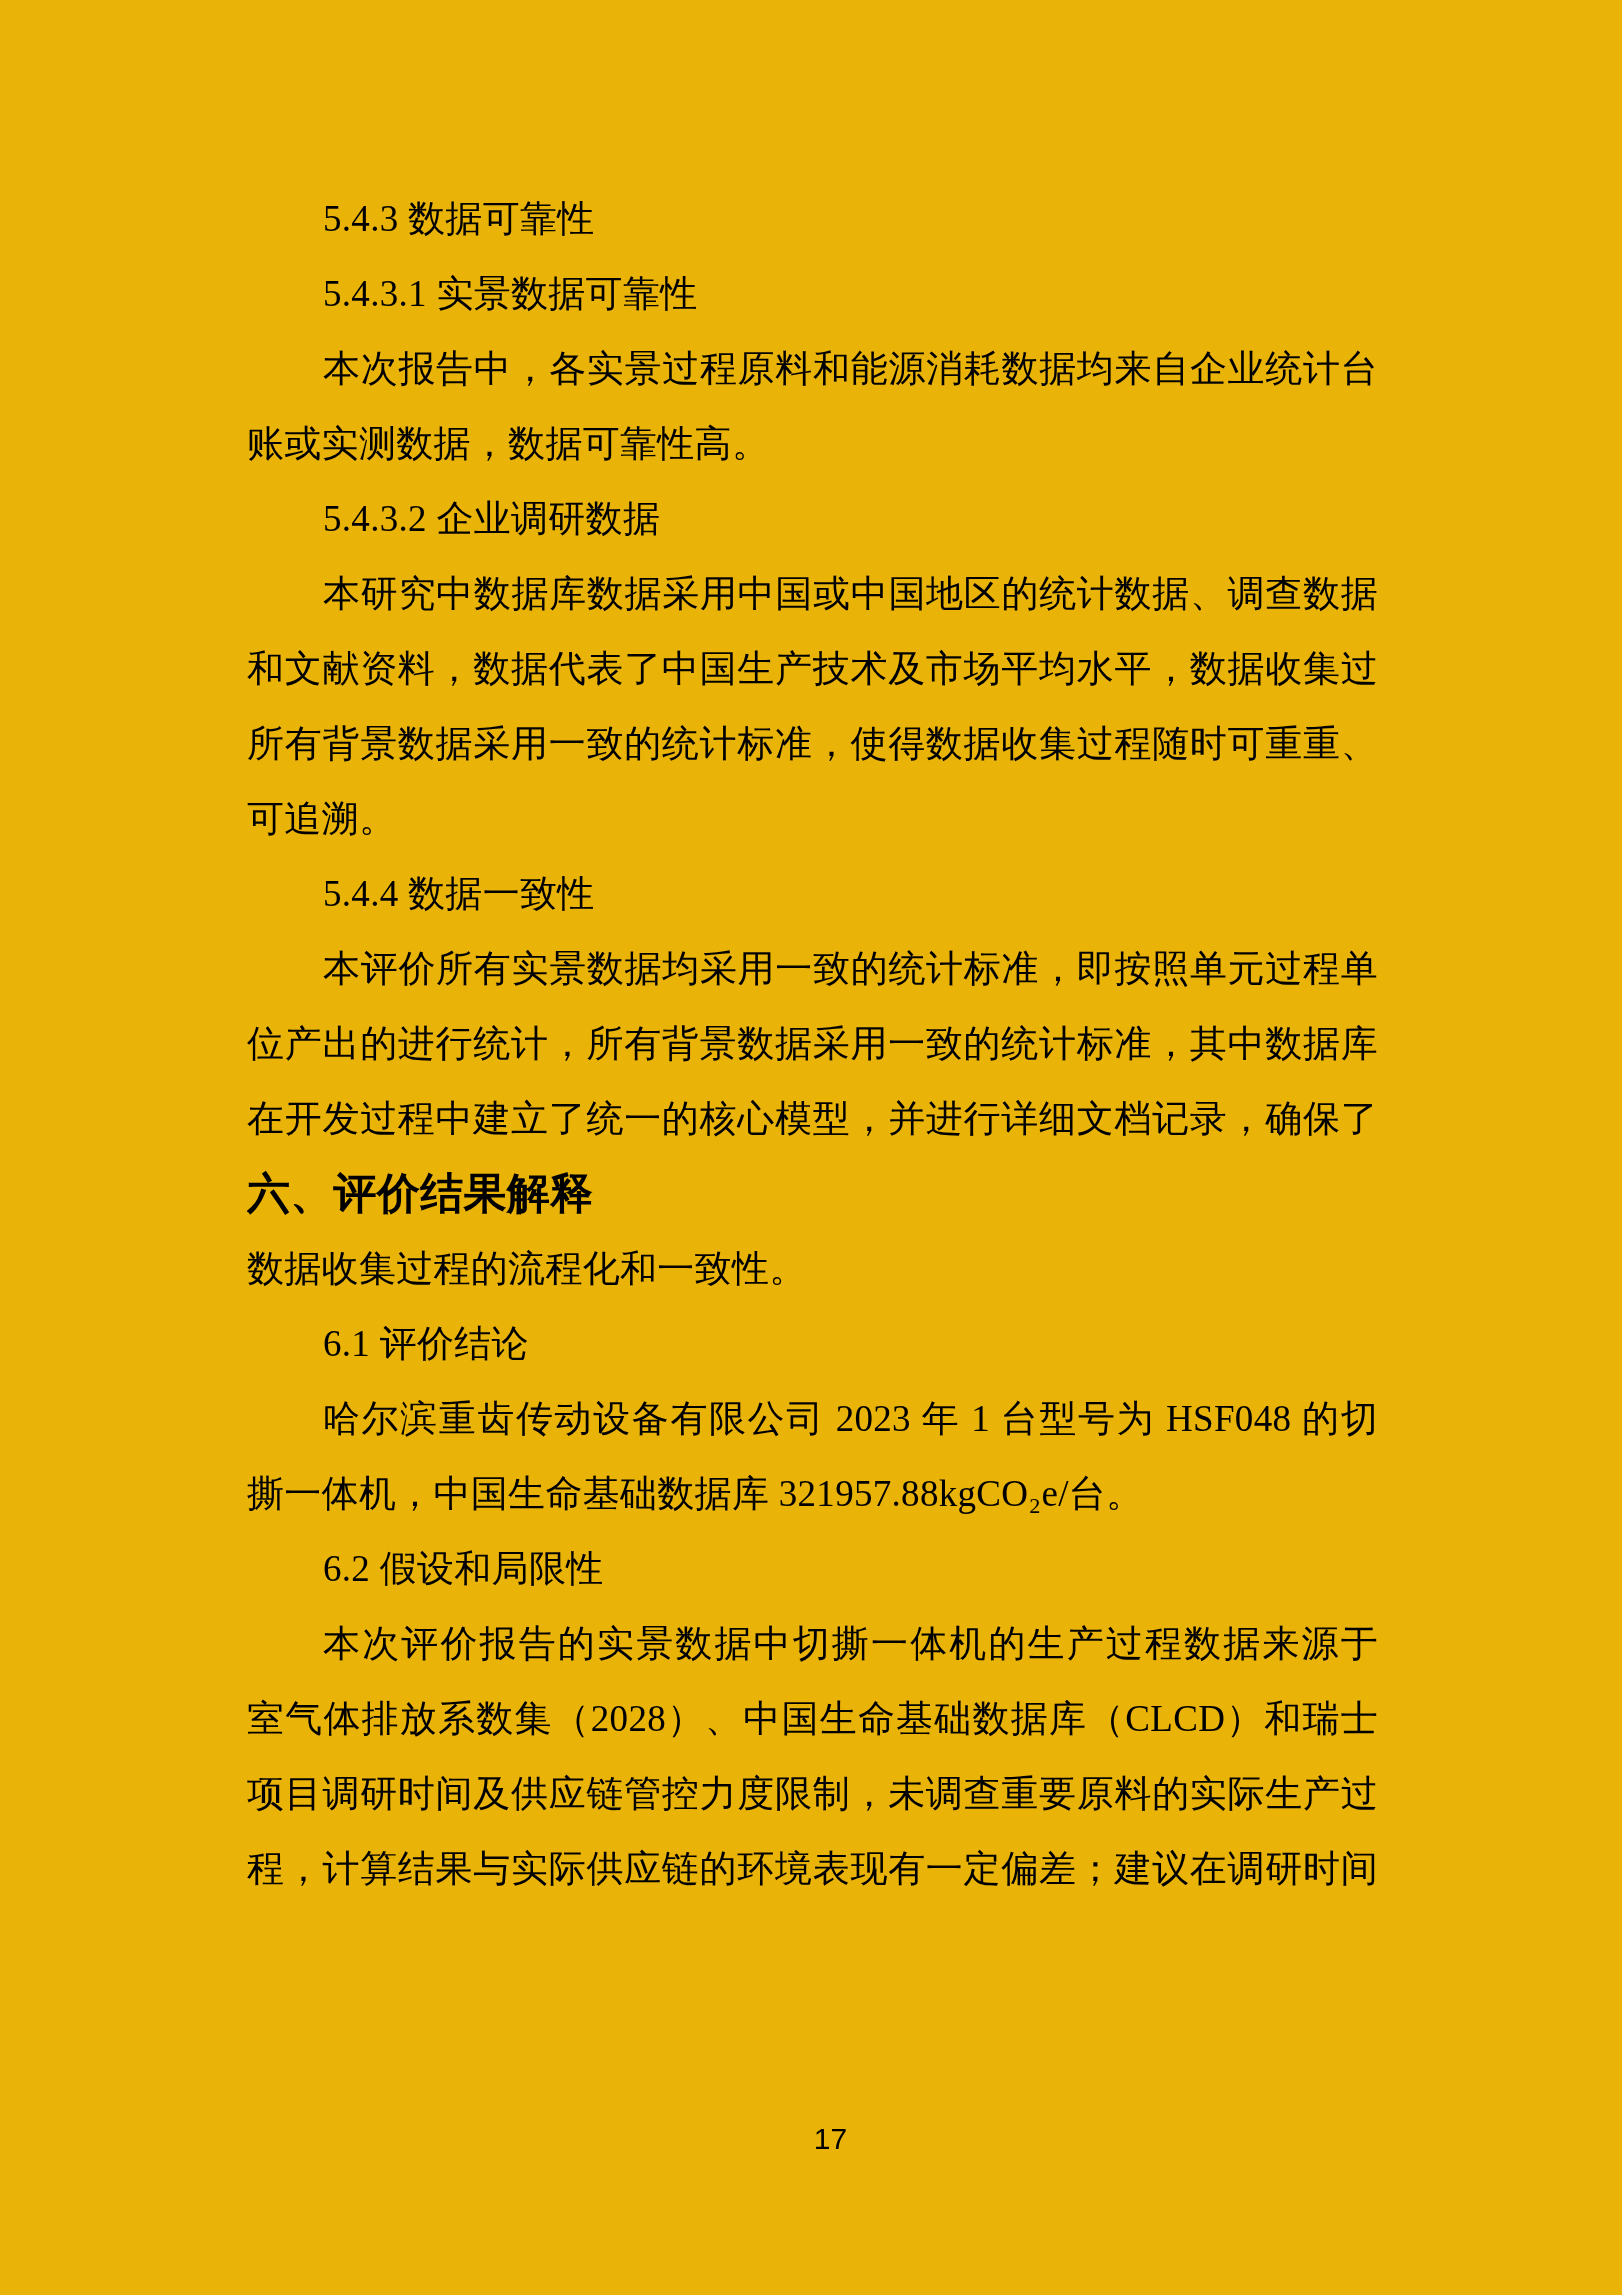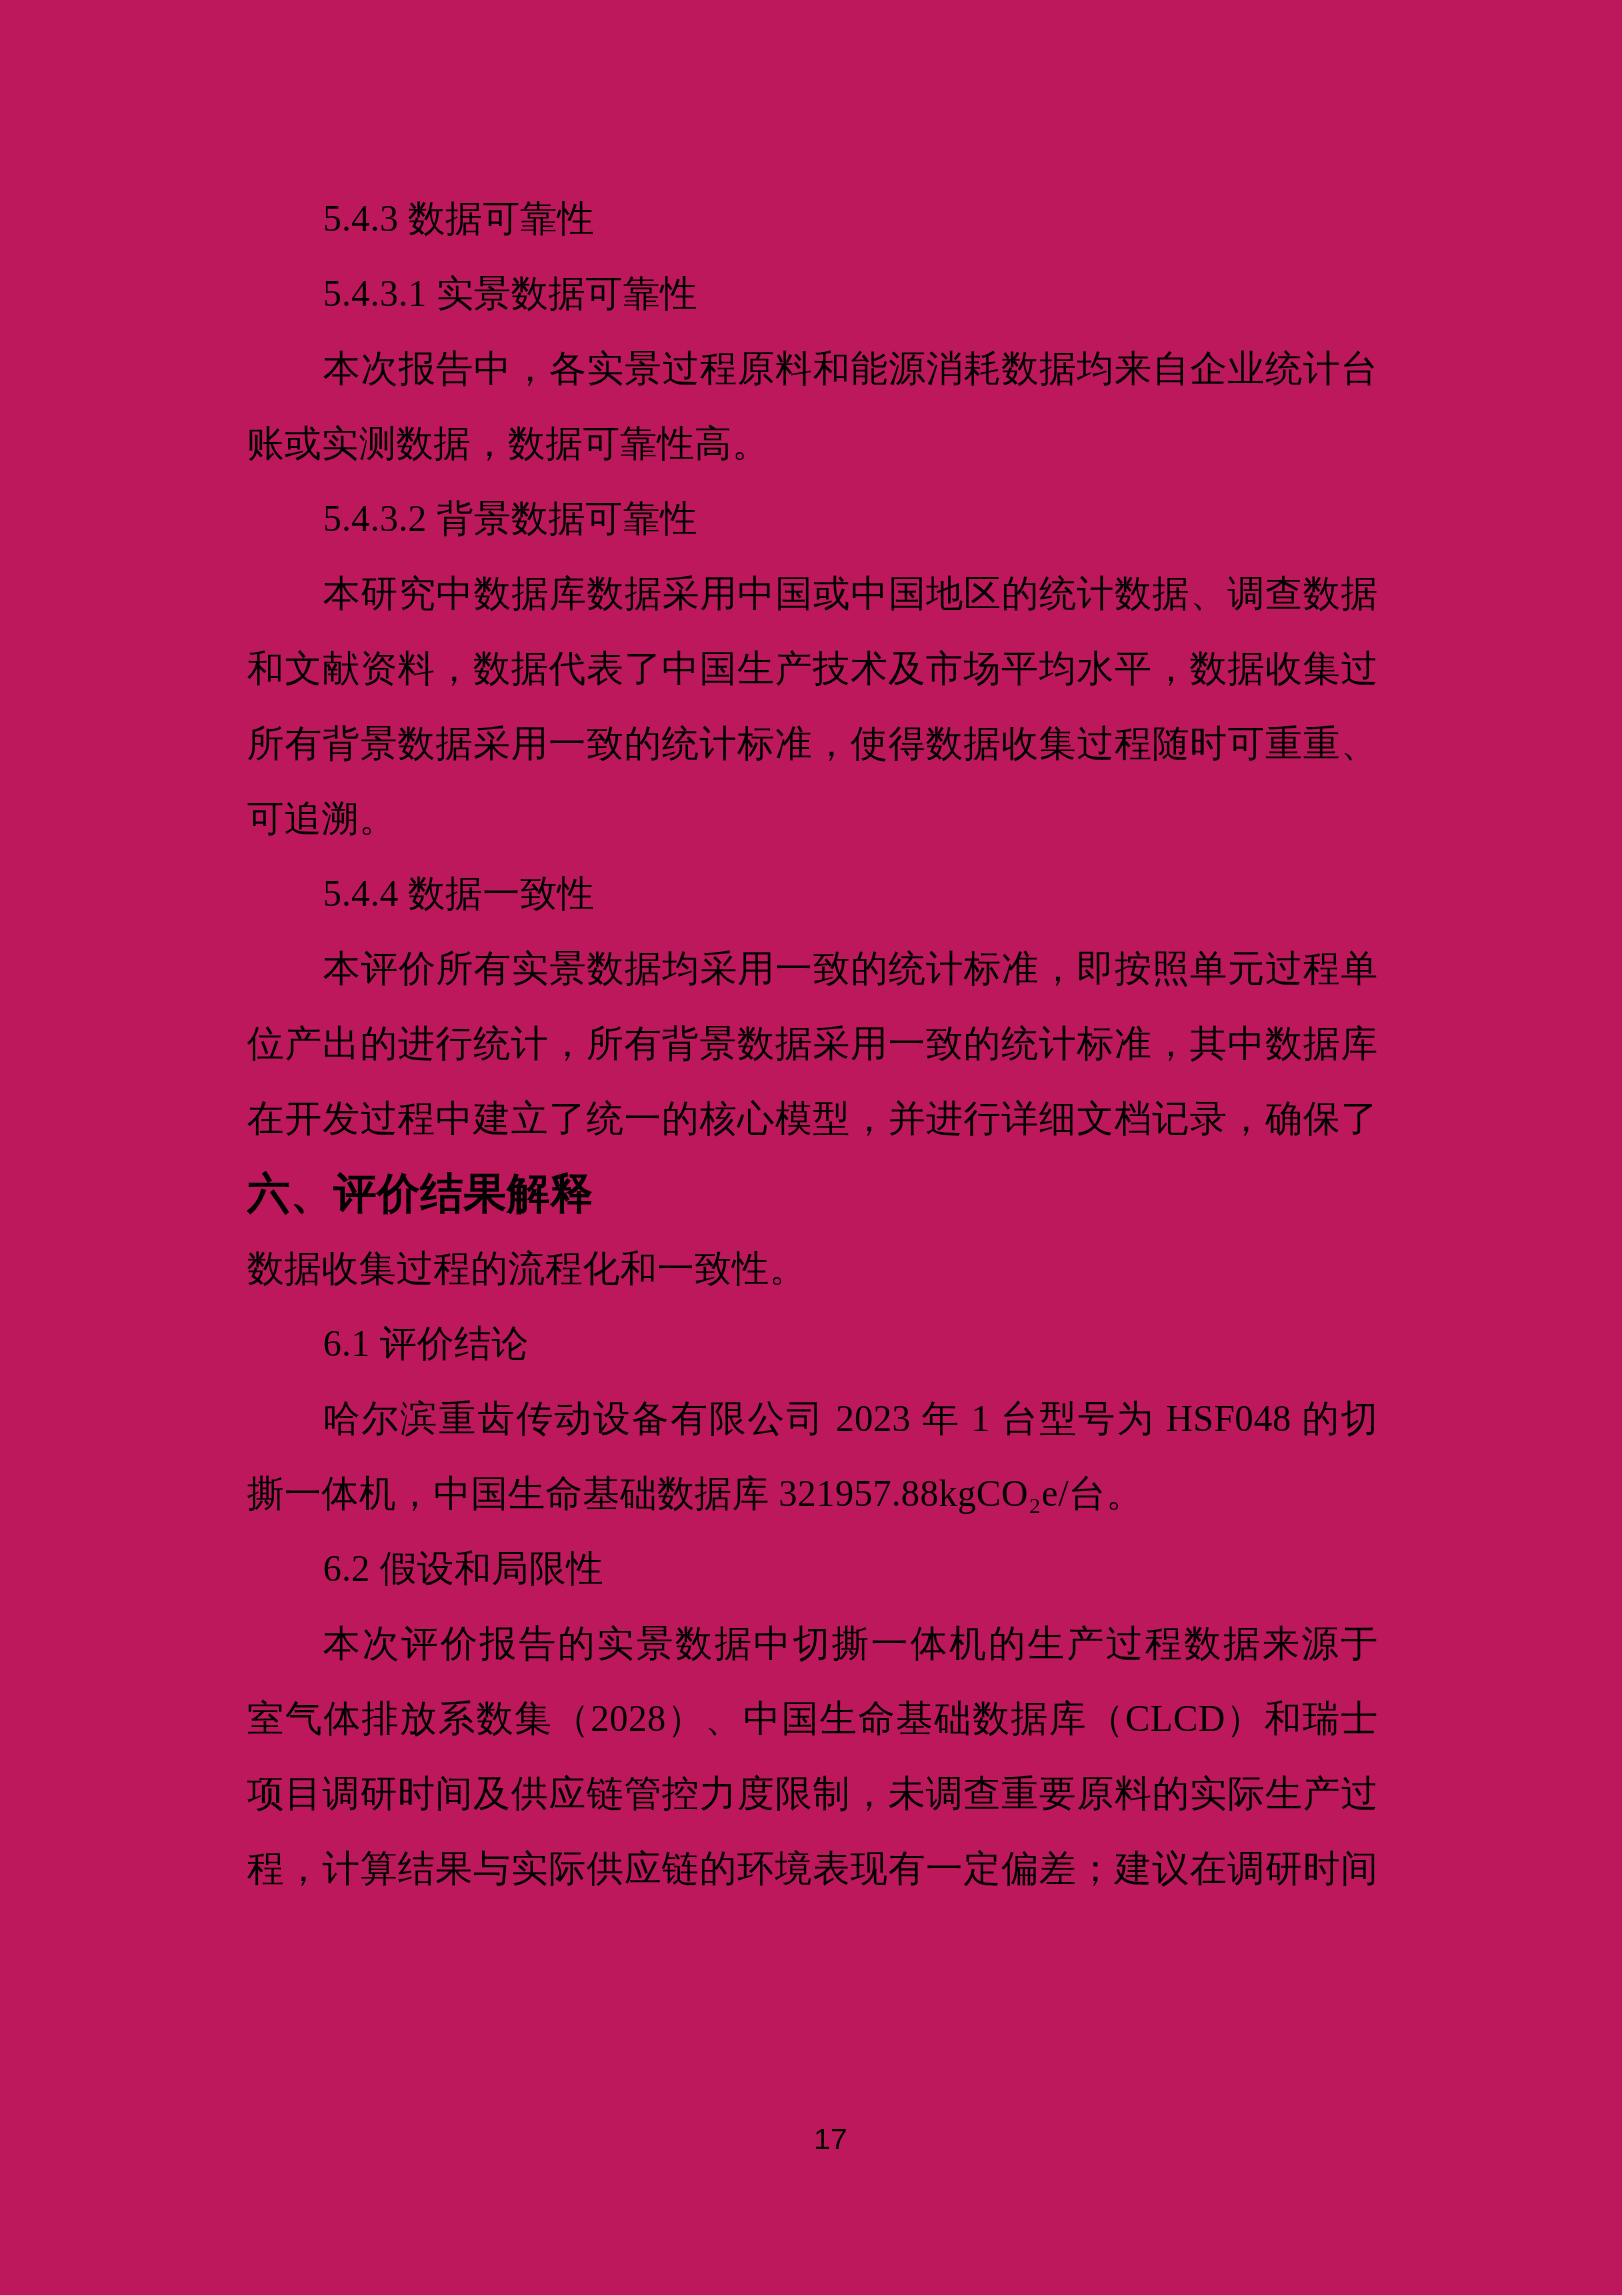--- a/index.html
+++ b/index.html
@@ -1,20 +1,20 @@
 <!DOCTYPE html>
 <html lang="zh" style="font-size:10.5px"><head>
 <meta charset="utf-8">
 <style>
   html, body { margin: 0; padding: 0; background: #888; }
   .page {
     position: relative;
     width: 1623px;
     height: 2295px;
-    background: #be185d;
+    background: #eab308;
     color: #000000;
     overflow: hidden;
     font-family: "Liberation Serif", "DejaVu Serif", serif;
   }
   .content {
     position: absolute;
     left: 247px;
     top: 181px;
     width: 1131px;
   }
@@ -52,21 +52,21 @@
 </style>
 </head>
 <body>
 
 <div class="page">
   <div class="content">
     <div class="line indent">5.4.3 数据可靠性</div>
     <div class="line indent">5.4.3.1 实景数据可靠性</div>
     <div class="line indent just">本次报告中，各实景过程原料和能源消耗数据均来自企业统计台</div>
     <div class="line">账或实测数据，数据可靠性高。</div>
-    <div class="line indent">5.4.3.2 背景数据可靠性</div>
+    <div class="line indent">5.4.3.2 企业调研数据</div>
     <div class="line indent just">本研究中数据库数据采用中国或中国地区的统计数据、调查数据</div>
     <div class="line just">和文献资料，数据代表了中国生产技术及市场平均水平，数据收集过</div>
     <div class="line just">所有背景数据采用一致的统计标准，使得数据收集过程随时可重重、</div>
     <div class="line">可追溯。</div>
     <div class="line indent">5.4.4 数据一致性</div>
     <div class="line indent just">本评价所有实景数据均采用一致的统计标准，即按照单元过程单</div>
     <div class="line just">位产出的进行统计，所有背景数据采用一致的统计标准，其中数据库</div>
     <div class="line just">在开发过程中建立了统一的核心模型，并进行详细文档记录，确保了</div>
     <div class="line section-heading">六、评价结果解释</div>
     <div class="line">数据收集过程的流程化和一致性。</div>

